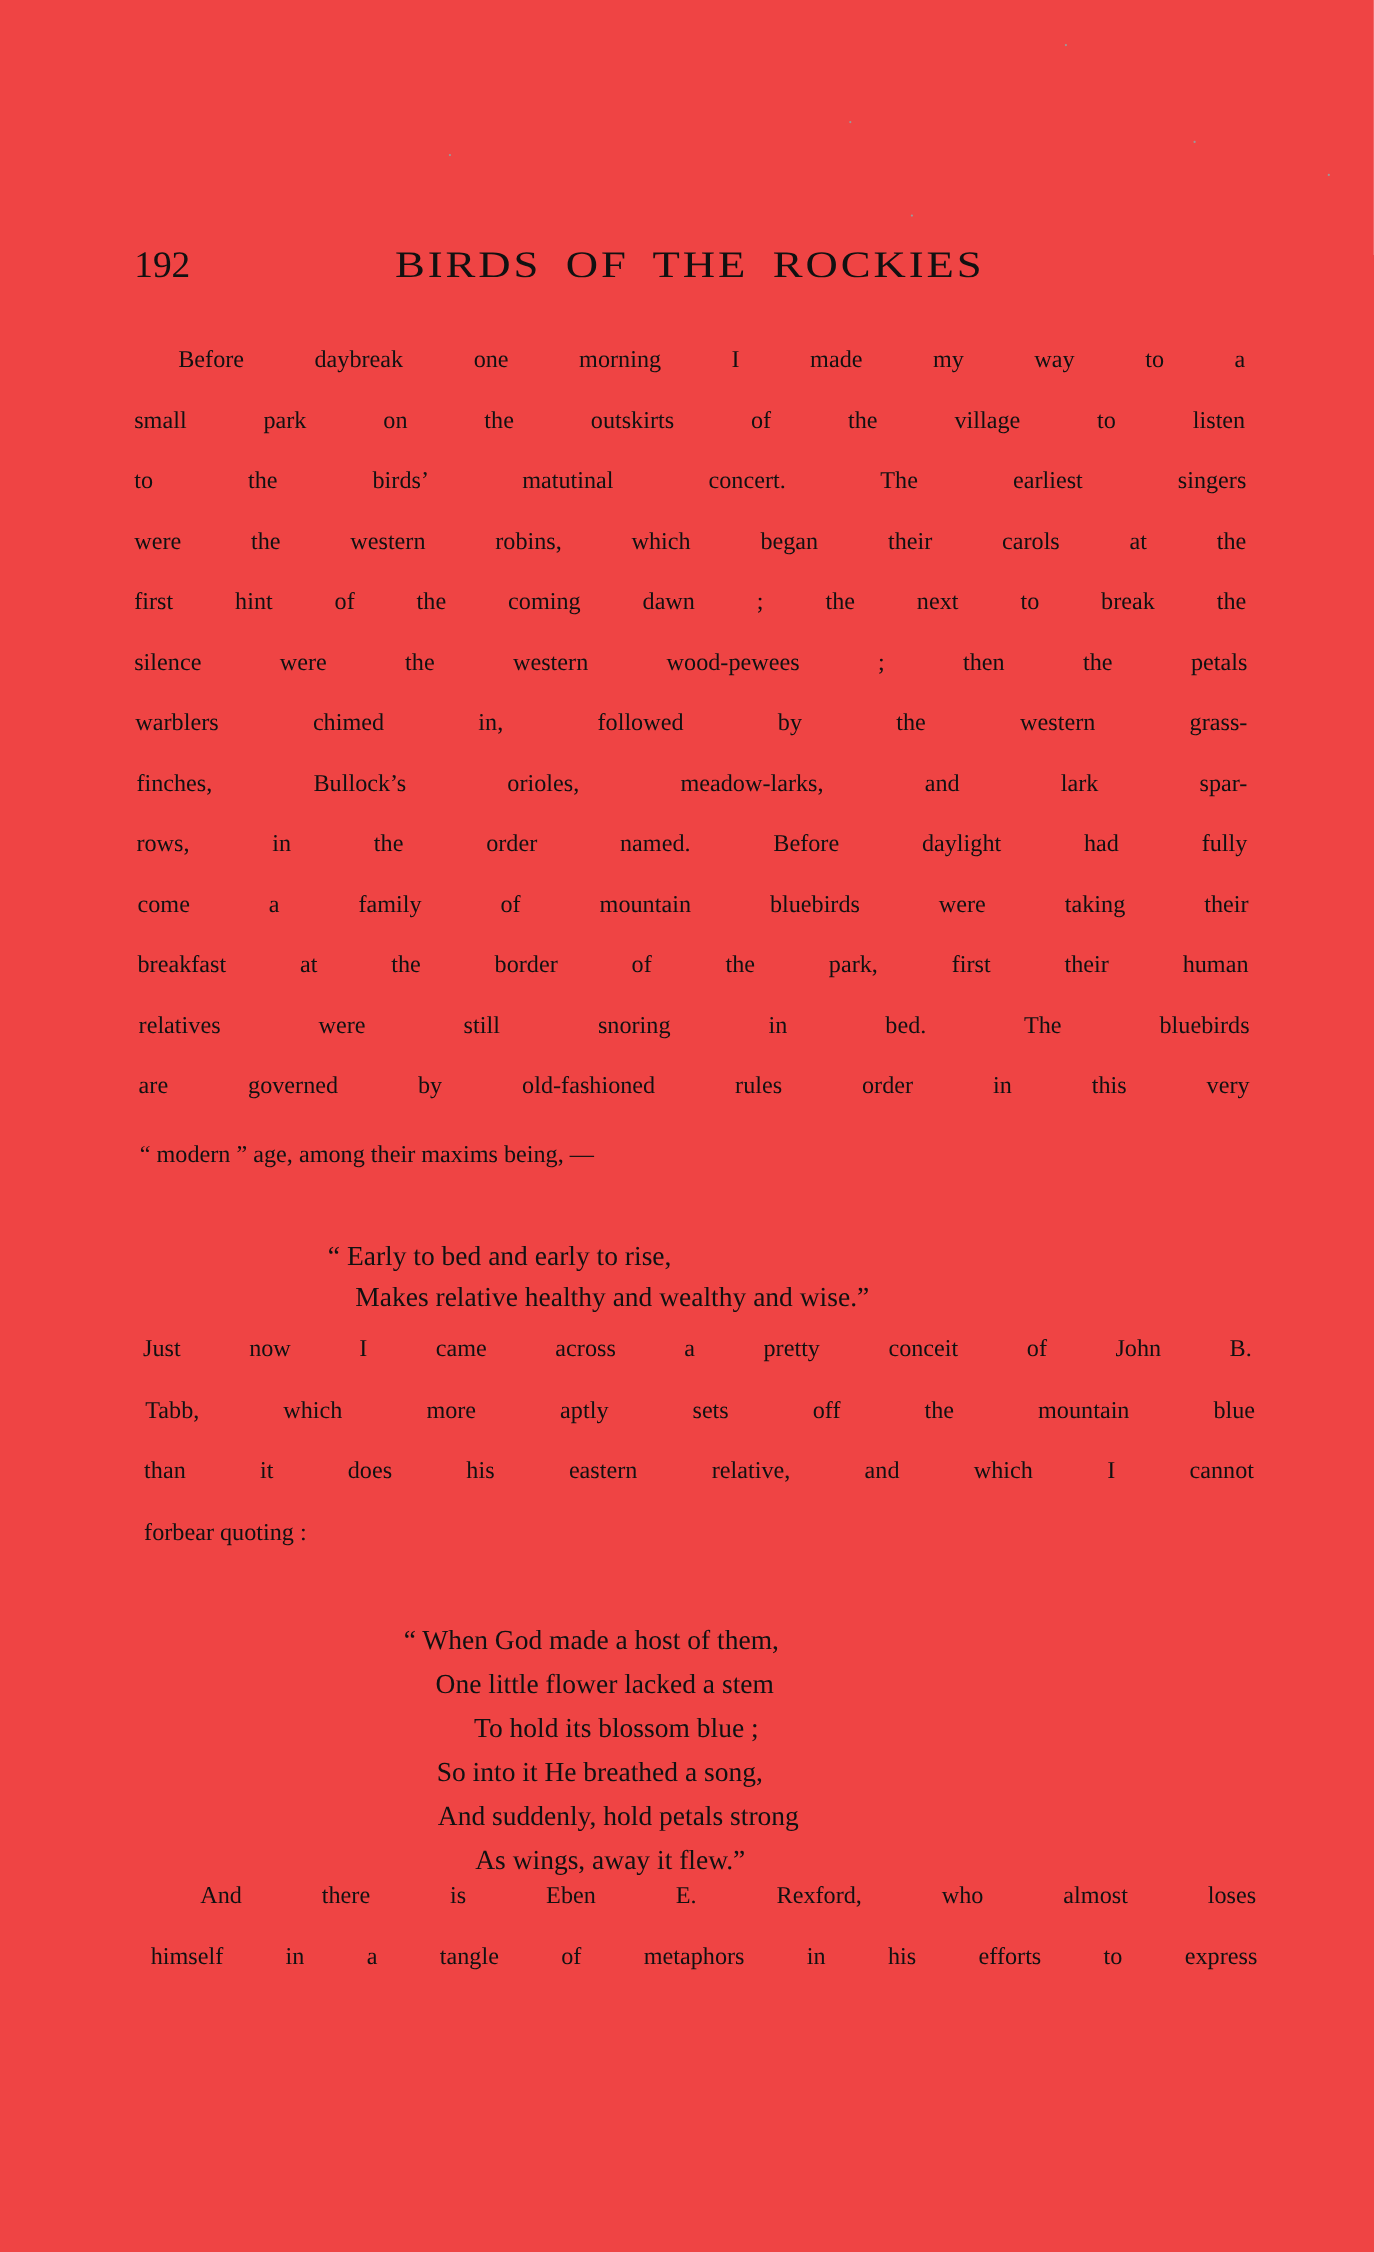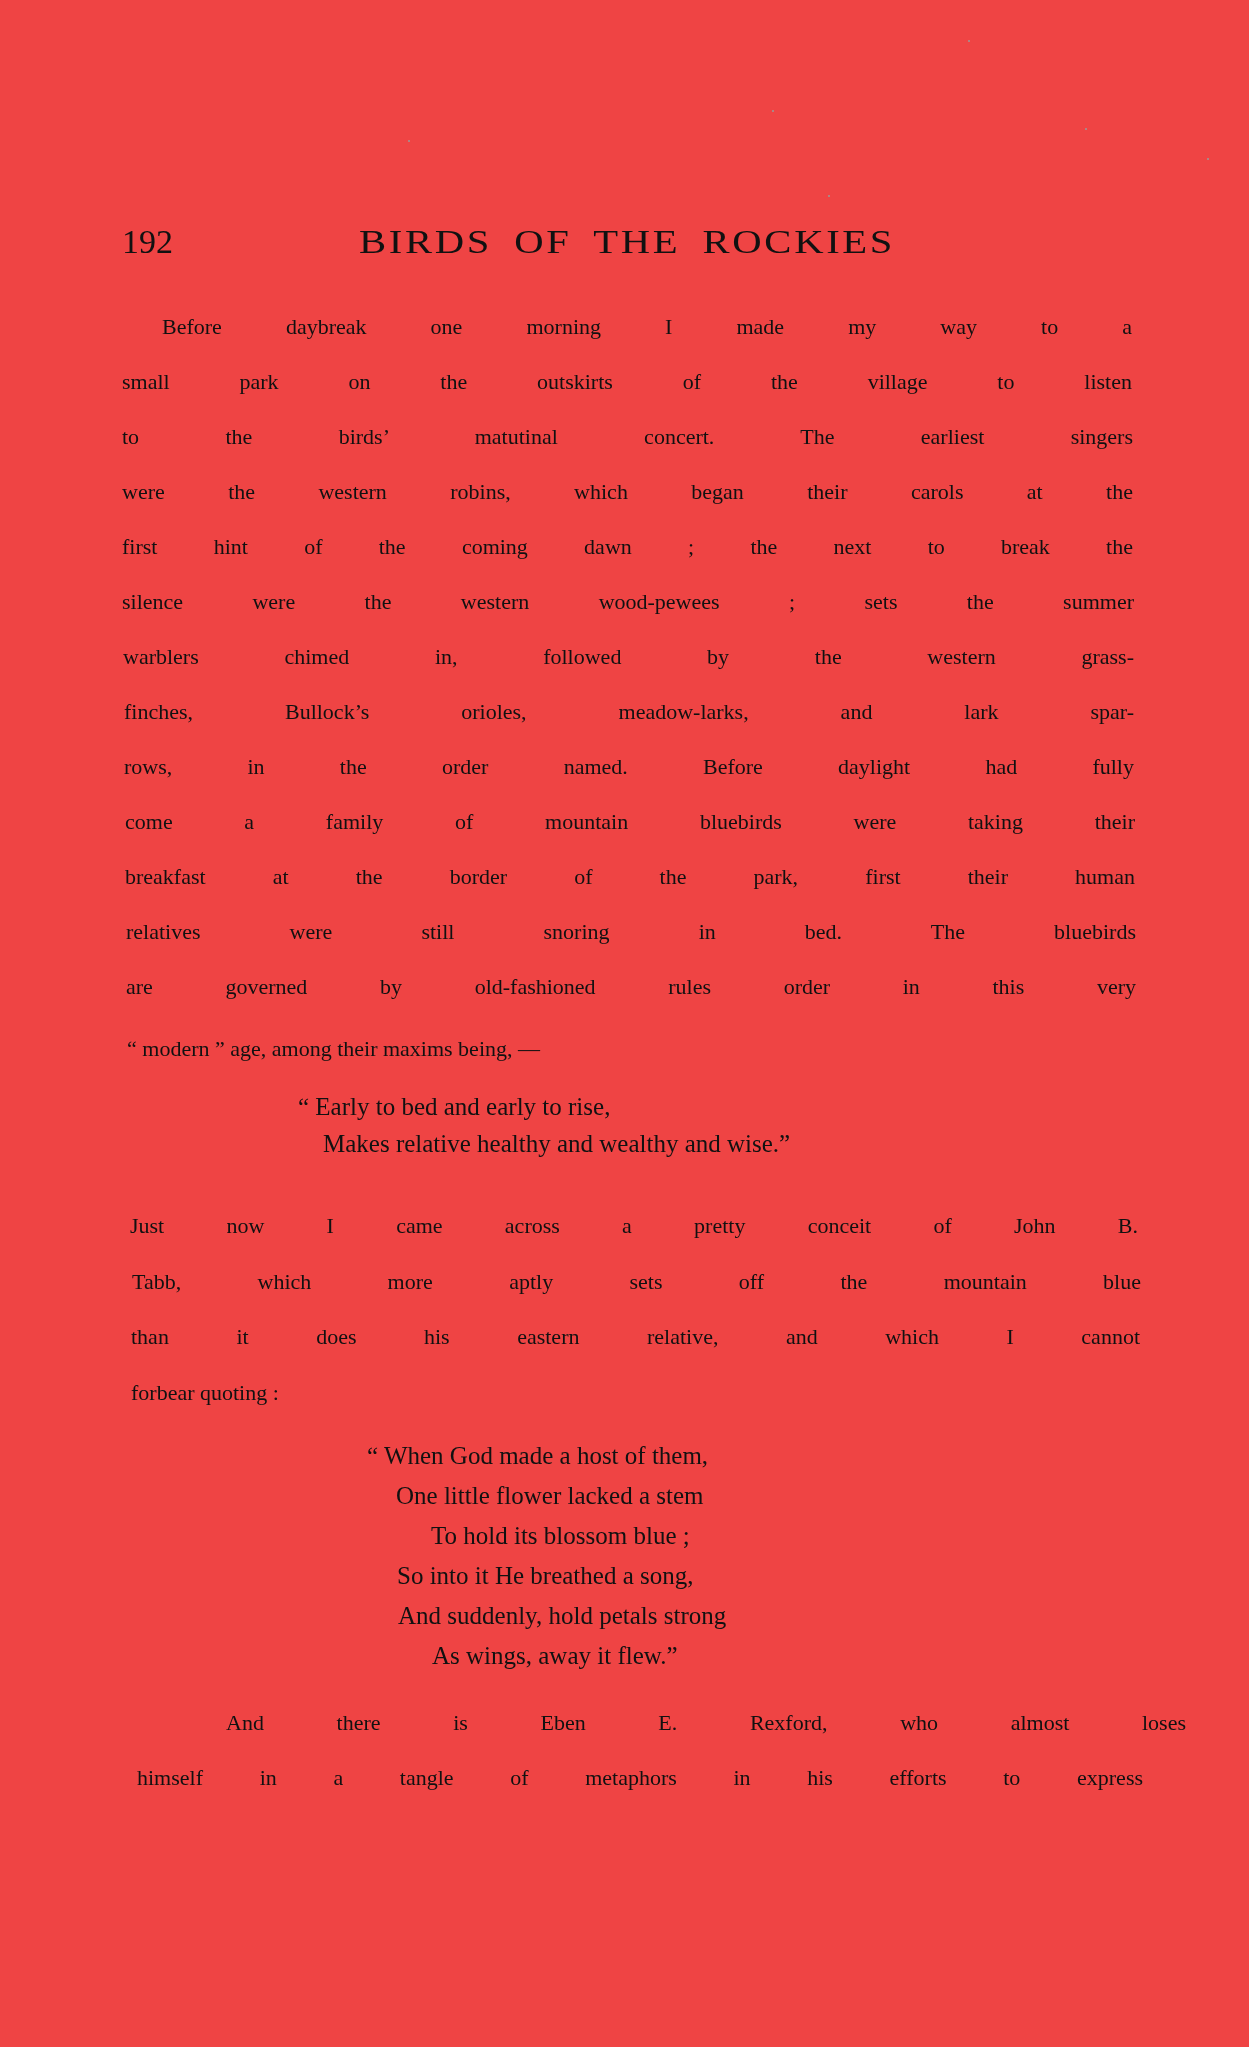--- a/index.html
+++ b/index.html
@@ -53,20 +53,21 @@
   .jline.last {
     text-align-last: left;
   }
 
   
   .verse {
     position: absolute;
     white-space: nowrap;
     font-size: 25px;
     line-height: 30px;
+    margin-top: 36px;
   }
 
   .speck {
     position: absolute;
     width: 2px; height: 2px;
     background: #9a9a9a;
     border-radius: 1px;
   }
 </style>
 </head>
@@ -83,21 +84,21 @@
 
   <div class="abs page-number">192</div>
   <div class="abs running-title" style="transform-origin: left top; transform: scaleX(1.19643);">BIRDS OF THE ROCKIES</div>
 
   <div>
     <div class="jline" style="left:162px;top:307px;width:970px;">Before daybreak one morning I made my way to a</div>
     <div class="jline" style="left:122px;top:362px;width:1010px;">small park on the outskirts of the village to listen</div>
     <div class="jline" style="left:122px;top:417px;width:1011px;">to the birds’ matutinal concert. The earliest singers</div>
     <div class="jline" style="left:122px;top:472px;width:1011px;">were the western robins, which began their carols at the</div>
     <div class="jline" style="left:122px;top:527px;width:1011px;">first hint of the coming dawn ; the next to break the</div>
-    <div class="jline" style="left:122px;top:582px;width:1012px;">silence were the western wood-pewees ; sets the summer</div>
+    <div class="jline" style="left:122px;top:582px;width:1012px;">silence were the western wood-pewees ; then the petals</div>
     <div class="jline" style="left:123px;top:637px;width:1011px;">warblers chimed in, followed by the western grass-</div>
     <div class="jline" style="left:124px;top:692px;width:1010px;">finches, Bullock’s orioles, meadow-larks, and lark spar-</div>
     <div class="jline" style="left:124px;top:747px;width:1010px;">rows, in the order named. Before daylight had fully</div>
     <div class="jline" style="left:125px;top:802px;width:1010px;">come a family of mountain bluebirds were taking their</div>
     <div class="jline" style="left:125px;top:857px;width:1010px;">breakfast at the border of the park, first their human</div>
     <div class="jline" style="left:126px;top:912px;width:1010px;">relatives were still snoring in bed. The bluebirds</div>
     <div class="jline" style="left:126px;top:967px;width:1010px;">are governed by old-fashioned rules order in this very</div>
     <div class="jline last" style="left:127px;top:1029px;width:1010px;">“ modern ” age, among their maxims being, —</div>
   </div>
 
@@ -116,17 +117,17 @@
   <div>
     <div class="verse" style="left:367px;top:1441px;">“ When God made a host of them,</div>
     <div class="verse" style="left:396px;top:1481px;">One little flower lacked a stem</div>
     <div class="verse" style="left:431px;top:1521px;">To hold its blossom blue ;</div>
     <div class="verse" style="left:397px;top:1561px;">So into it He breathed a song,</div>
     <div class="verse" style="left:398px;top:1601px;">And suddenly, hold petals strong</div>
     <div class="verse" style="left:432px;top:1641px;">As wings, away it flew.”</div>
   </div>
 
   <div>
-    <div class="jline" style="left:182px;top:1703px;width:960px;margin-left:44px;">And there is Eben E. Rexford, who almost loses</div>
+    <div class="jline" style="left:182px;top:1703px;width:960px;">And there is Eben E. Rexford, who almost loses</div>
     <div class="jline" style="left:137px;top:1758px;width:1006px;">himself in a tangle of metaphors in his efforts to express</div>
   </div>
 
 </div>
 
 </body></html>

